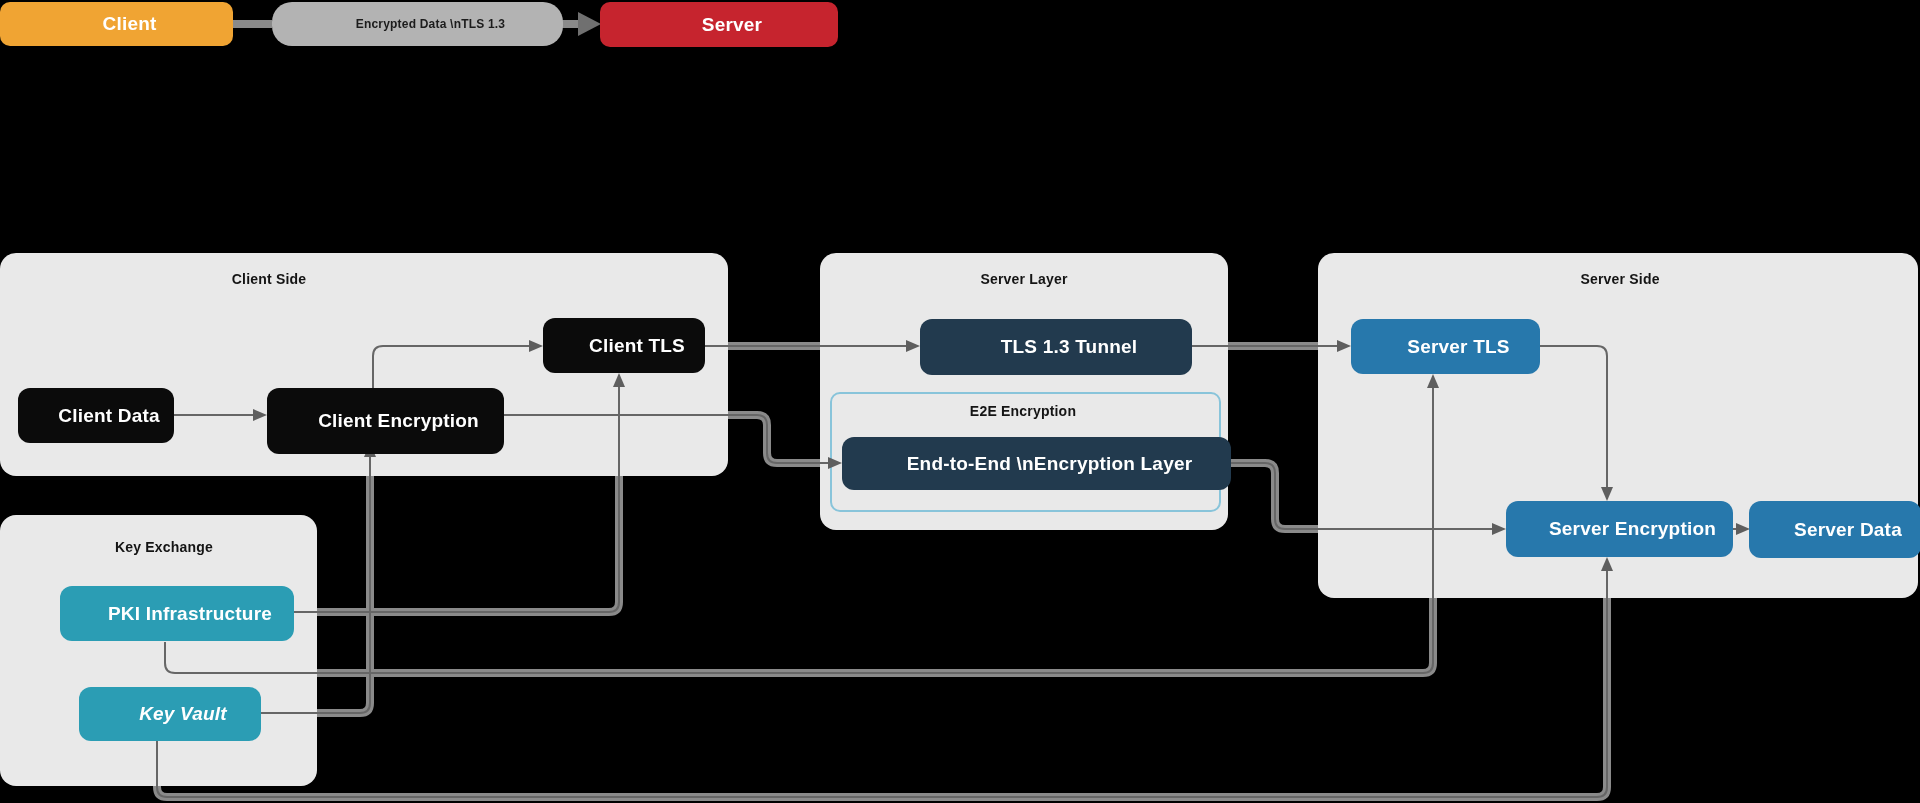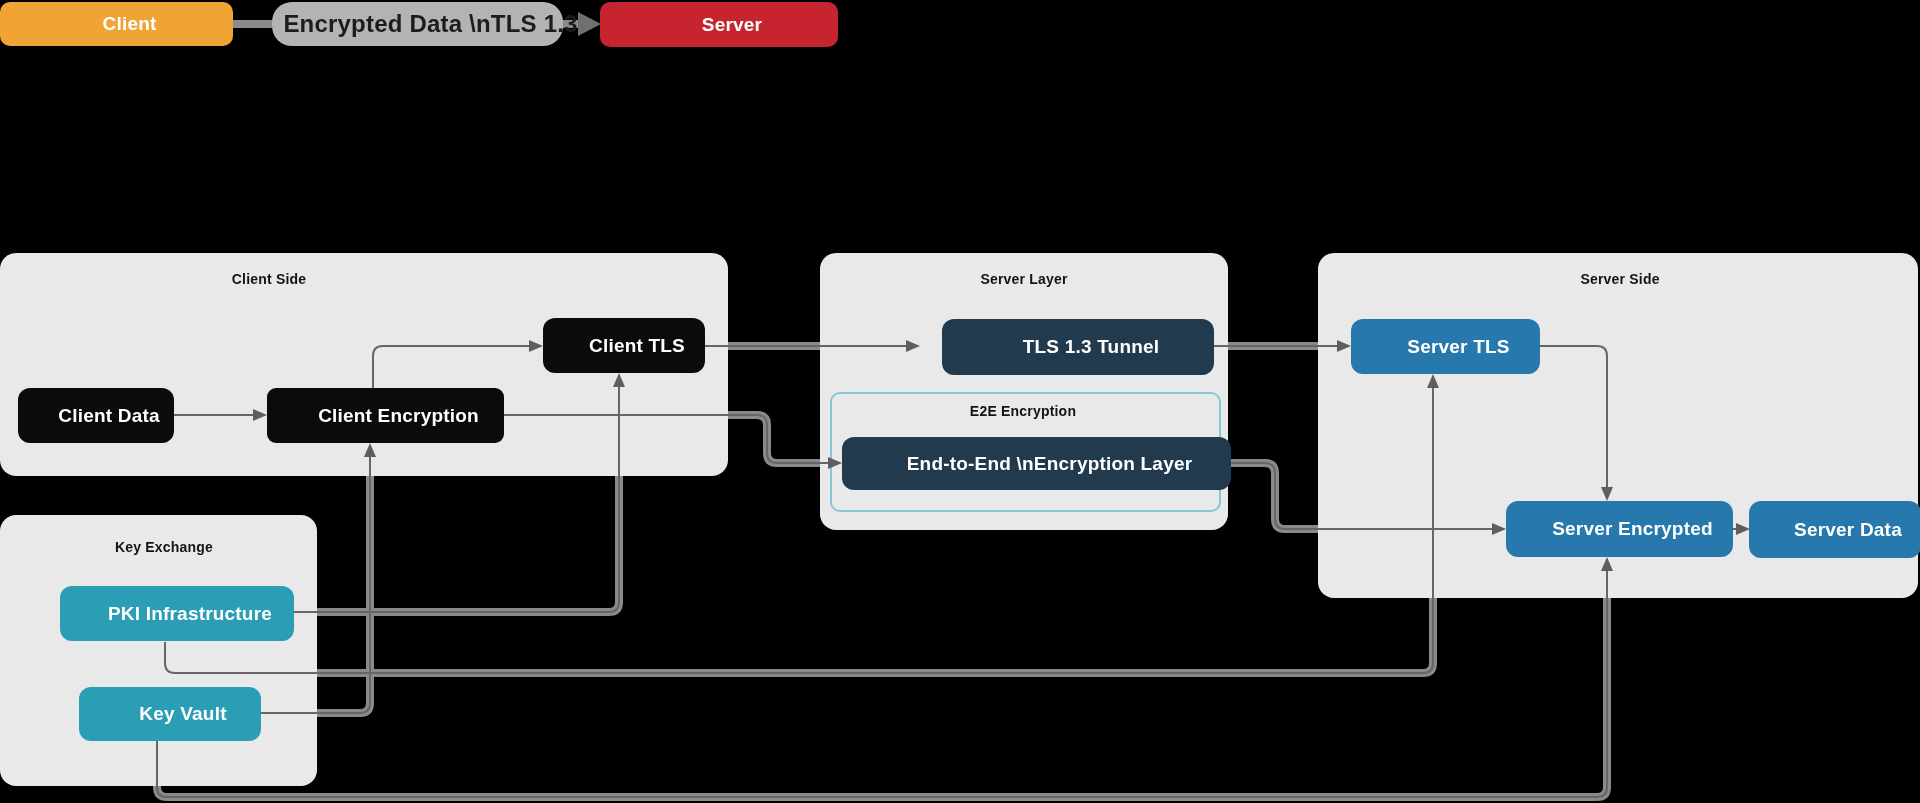--- a/index.html
+++ b/index.html
@@ -13,44 +13,44 @@
   .gtitle{position:absolute;transform:translateX(-50%);color:#141414;font-size:14px;font-weight:600;
     white-space:nowrap;z-index:5;letter-spacing:.2px;}
   .node{position:absolute;display:flex;align-items:center;justify-content:center;border-radius:12px;
     color:#fff;font-size:19px;font-weight:600;white-space:nowrap;z-index:5;letter-spacing:.2px;padding-left:26px;}
   .black{background:#0b0b0b;}
   .navy{background:#223a4e;}
   .blue{background:#2778ac;}
   .teal{background:#2b9db4;}
   .orange{background:#f0a433;border-radius:10px;}
   .red{background:#c6242e;border-radius:10px;}
-  .graylabel{background:#b3b3b3;color:#1c1c1c;font-size:24px;border-radius:20px;}
+  .graylabel{background:#b3b3b3;color:#1c1c1c;font-size:12px;border-radius:20px;}
   
   .c-client{left:0;top:253px;width:728px;height:223px;}
   .c-network{left:820px;top:253px;width:408px;height:277px;}
   .c-server{left:1318px;top:253px;width:600px;height:345px;}
   .c-key{left:0;top:515px;width:317px;height:271px;}
   .sg-e2e{left:830px;top:392px;width:387px;height:116px;}
   
   .t-client{left:269px;top:271px;}
   .t-network{left:1024px;top:271px;}
   .t-server{left:1620px;top:271px;}
   .t-key{left:164px;top:539px;}
   .t-e2e{left:1023px;top:403px;}
   
   .n-client-data{left:18px;top:388px;width:130px;height:55px;}
-  .n-client-encryption{left:267px;top:388px;width:211px;height:55px;border-radius:9px;}
+  .n-client-encryption{left:267px;top:388px;width:211px;height:66px;}
   .n-client-tls{left:543px;top:318px;width:136px;height:55px;}
-  .n-tls-tunnel{left:942px;top:319px;width:246px;height:56px;}
+  .n-tls-tunnel{left:920px;top:319px;width:246px;height:56px;}
   .n-e2e-layer{left:842px;top:437px;width:363px;height:53px;}
   .n-server-tls{left:1351px;top:319px;width:163px;height:55px;}
   .n-server-encryption{left:1506px;top:501px;width:201px;height:56px;}
   .n-server-data{left:1749px;top:501px;width:146px;height:57px;}
   .n-pki{left:60px;top:586px;width:208px;height:55px;}
-  .n-key-vault{left:79px;top:687px;width:156px;height:54px;}
+  .n-key-vault{left:79px;top:687px;width:156px;height:54px;font-style:italic;}
   .n-top-client{left:0;top:2px;width:207px;height:44px;}
   .n-top-label{left:272px;top:2px;width:265px;height:44px;}
   .n-top-server{left:600px;top:2px;width:212px;height:45px;}
 </style>
 </head>
 <body>
 
 <div class="stage">
 
   <svg id="thick-edges" class="layer" width="1920" height="803" viewBox="0 0 1920 803">
@@ -117,19 +117,19 @@
   <div class="node red n-top-server">Server</div>
 
   <div class="node black n-client-data">Client Data</div>
   <div class="node black n-client-encryption">Client Encryption</div>
   <div class="node black n-client-tls">Client TLS</div>
 
   <div class="node navy n-tls-tunnel">TLS 1.3 Tunnel</div>
   <div class="node navy n-e2e-layer">End-to-End \nEncryption Layer</div>
 
   <div class="node blue n-server-tls">Server TLS</div>
-  <div class="node blue n-server-encryption">Server Encrypted</div>
+  <div class="node blue n-server-encryption">Server Encryption</div>
   <div class="node blue n-server-data">Server Data</div>
 
   <div class="node teal n-pki">PKI Infrastructure</div>
   <div class="node teal n-key-vault">Key Vault</div>
 
 </div>
 
 </body></html>

